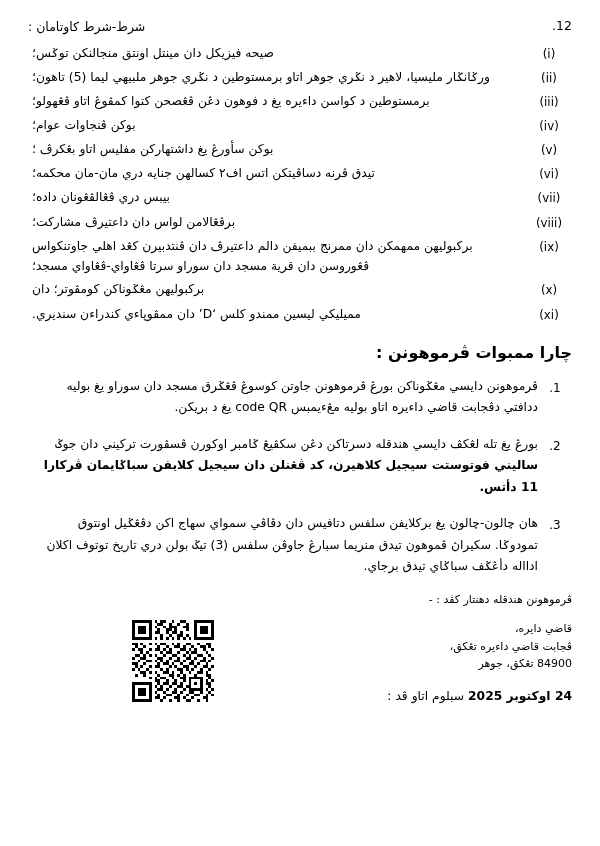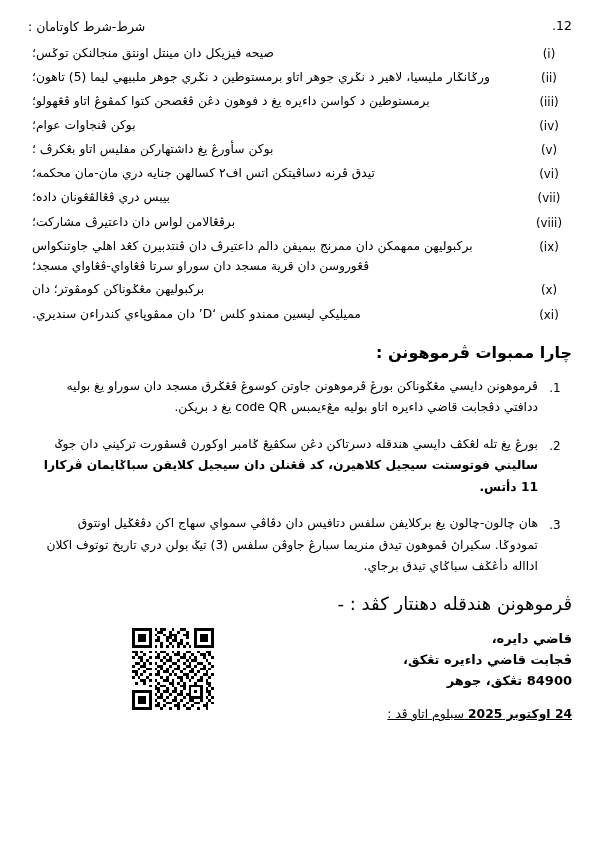--- a/index.html
+++ b/index.html
@@ -99,46 +99,44 @@
   }
   .np .nptxt {
     flex: 1 1 auto;
     text-align: right;
     padding-left: 10px;
   }
   .np .nptxt .b { font-weight: bold; }
 
   
   .closing {
-    font-size: 18px;
+    font-size: 11px;
     text-align: right;
     margin: 10px 0 10px 0;
     padding-left: 2px;
   }
 
   
   .sig-wrap {
     position: relative;
     margin-top: 14px;
     min-height: 120px;
   }
   .sig-lines {
     text-align: right;
-    font-size: 13px;
+    font-size: 11px;
     line-height: 1.62;
     padding-left: 2px;
-    font-weight: bold;
   }
   .sig-lines .line { display: block; }
   .date-line {
     margin-top: 16px;
     text-align: right;
     font-size: 12.3px;
     padding-left: 2px;
-    text-decoration: underline;
   }
   .date-line .dl-label { }
   .date-line .dl-value { font-weight: bold; }
 
   
   .qr {
     position: absolute;
     left: 104px;
     top: 0px;
     width: 82px;

